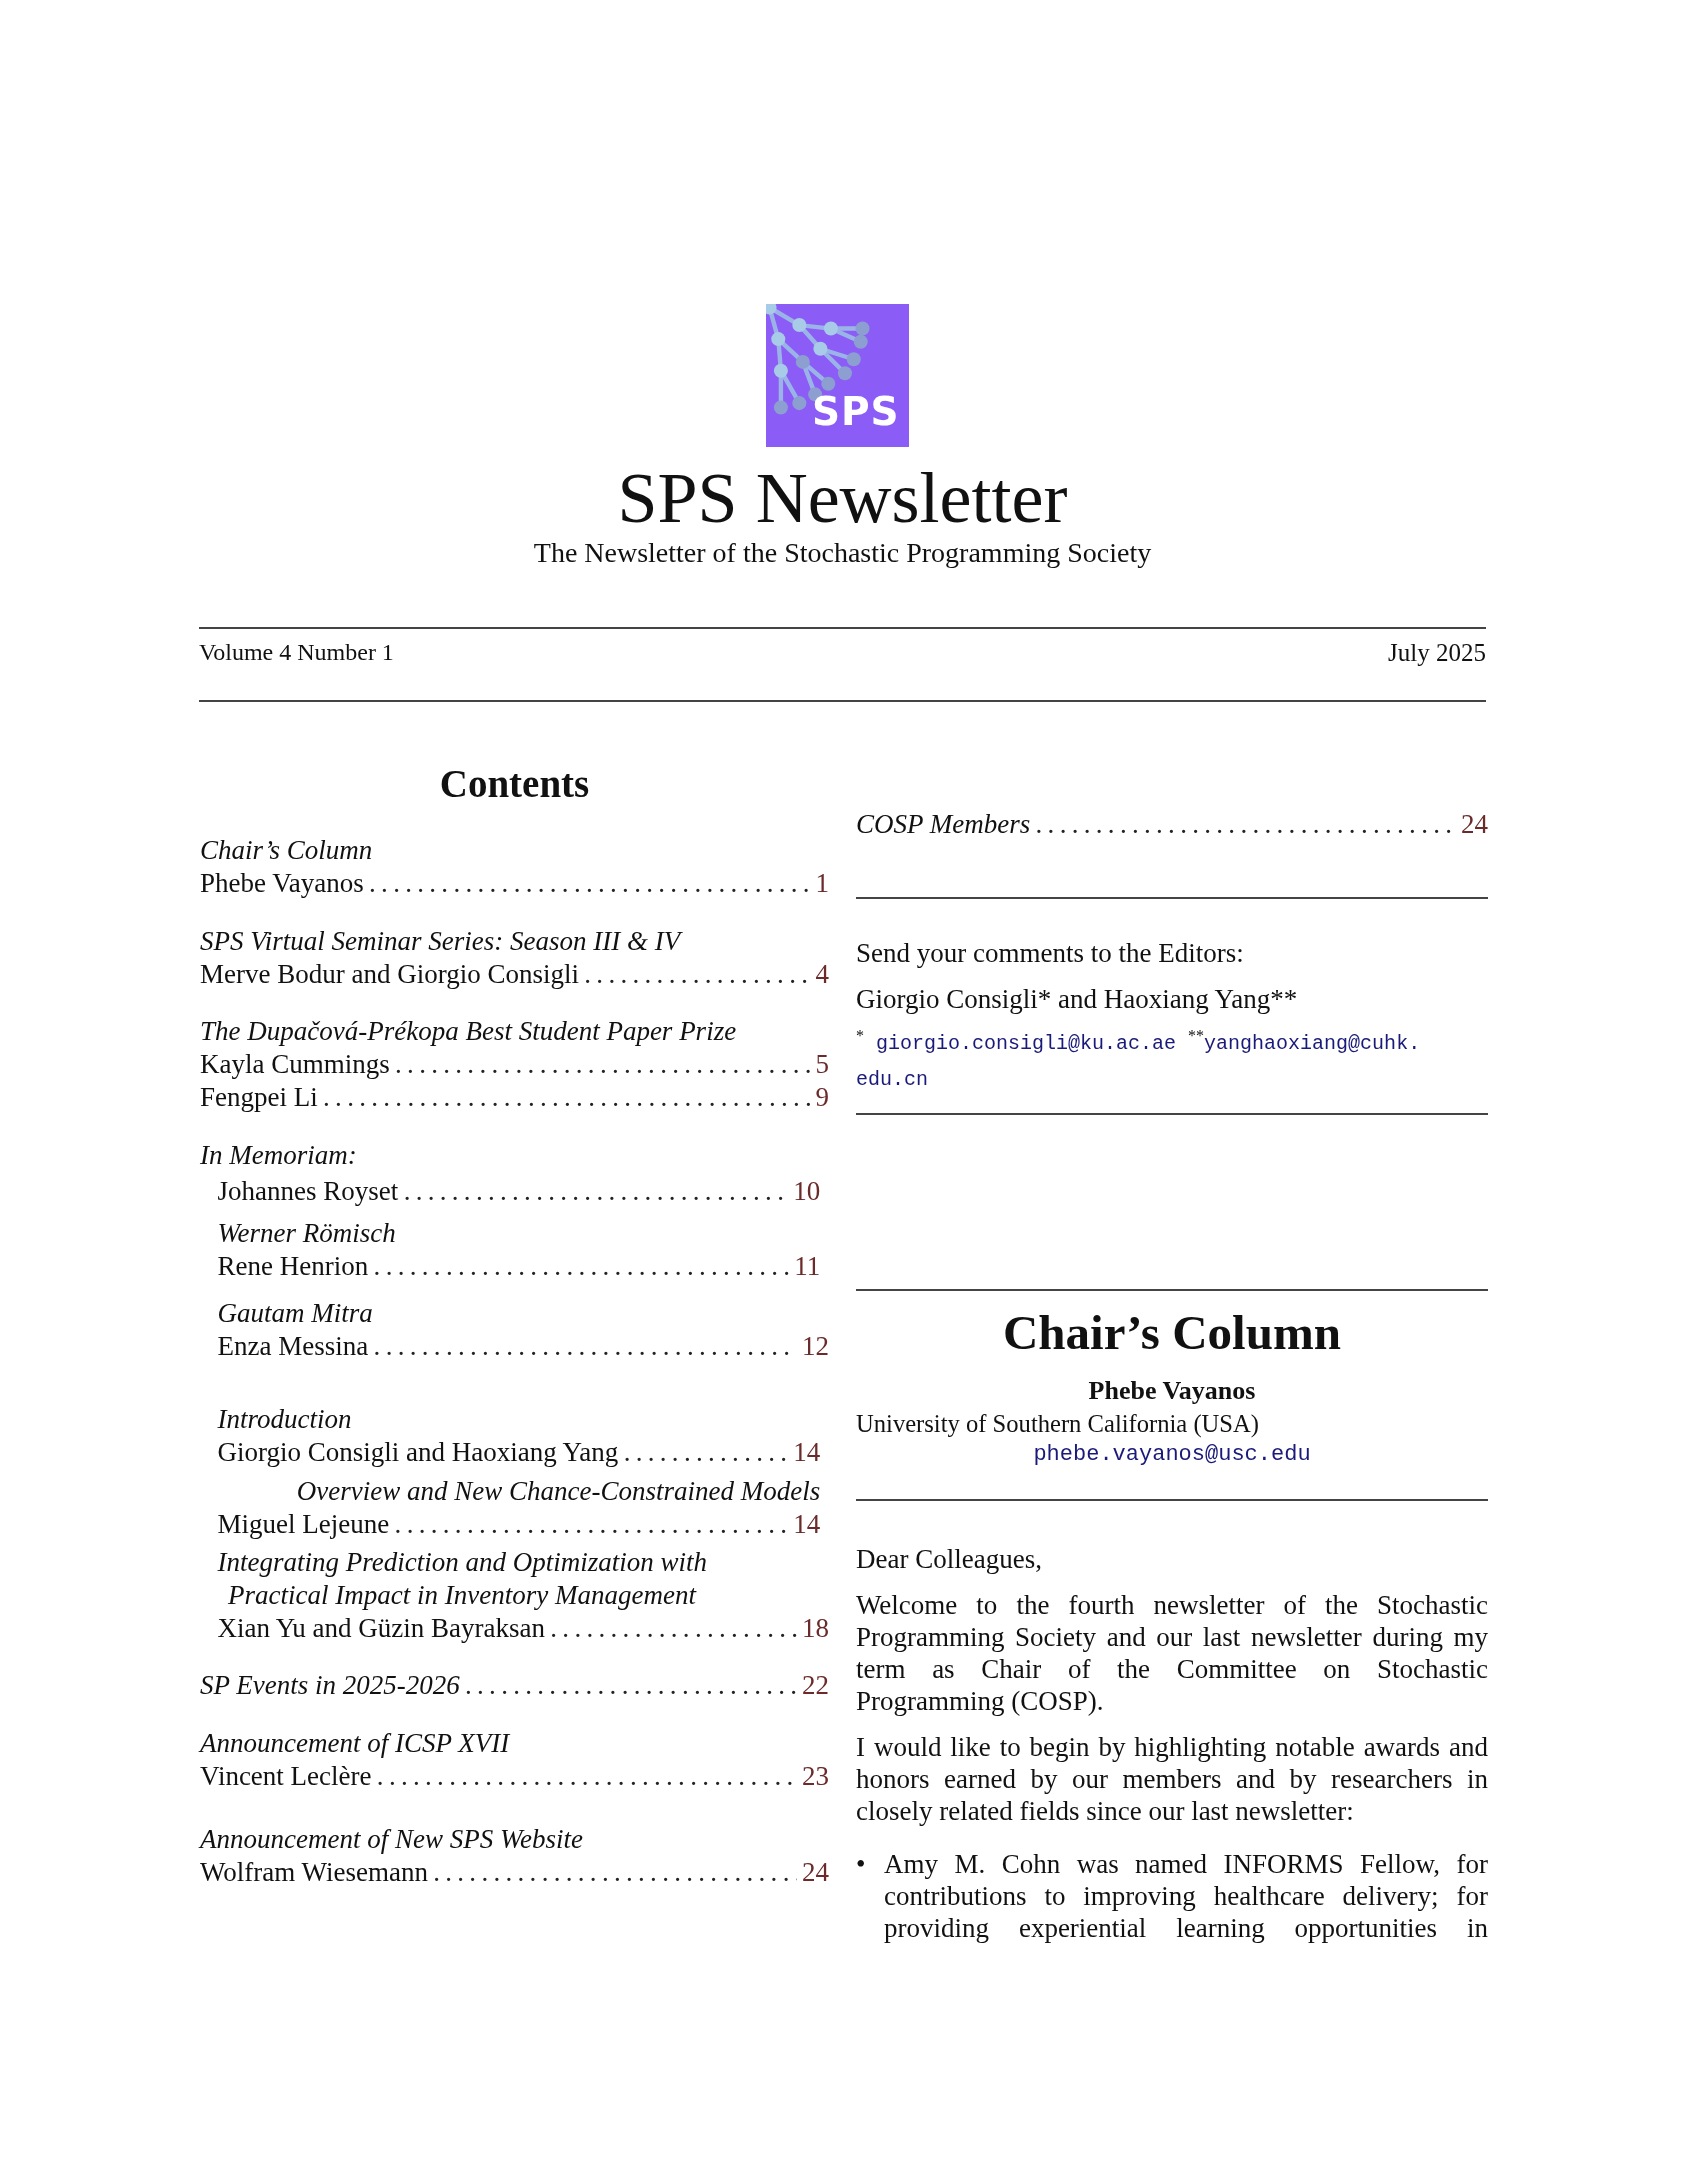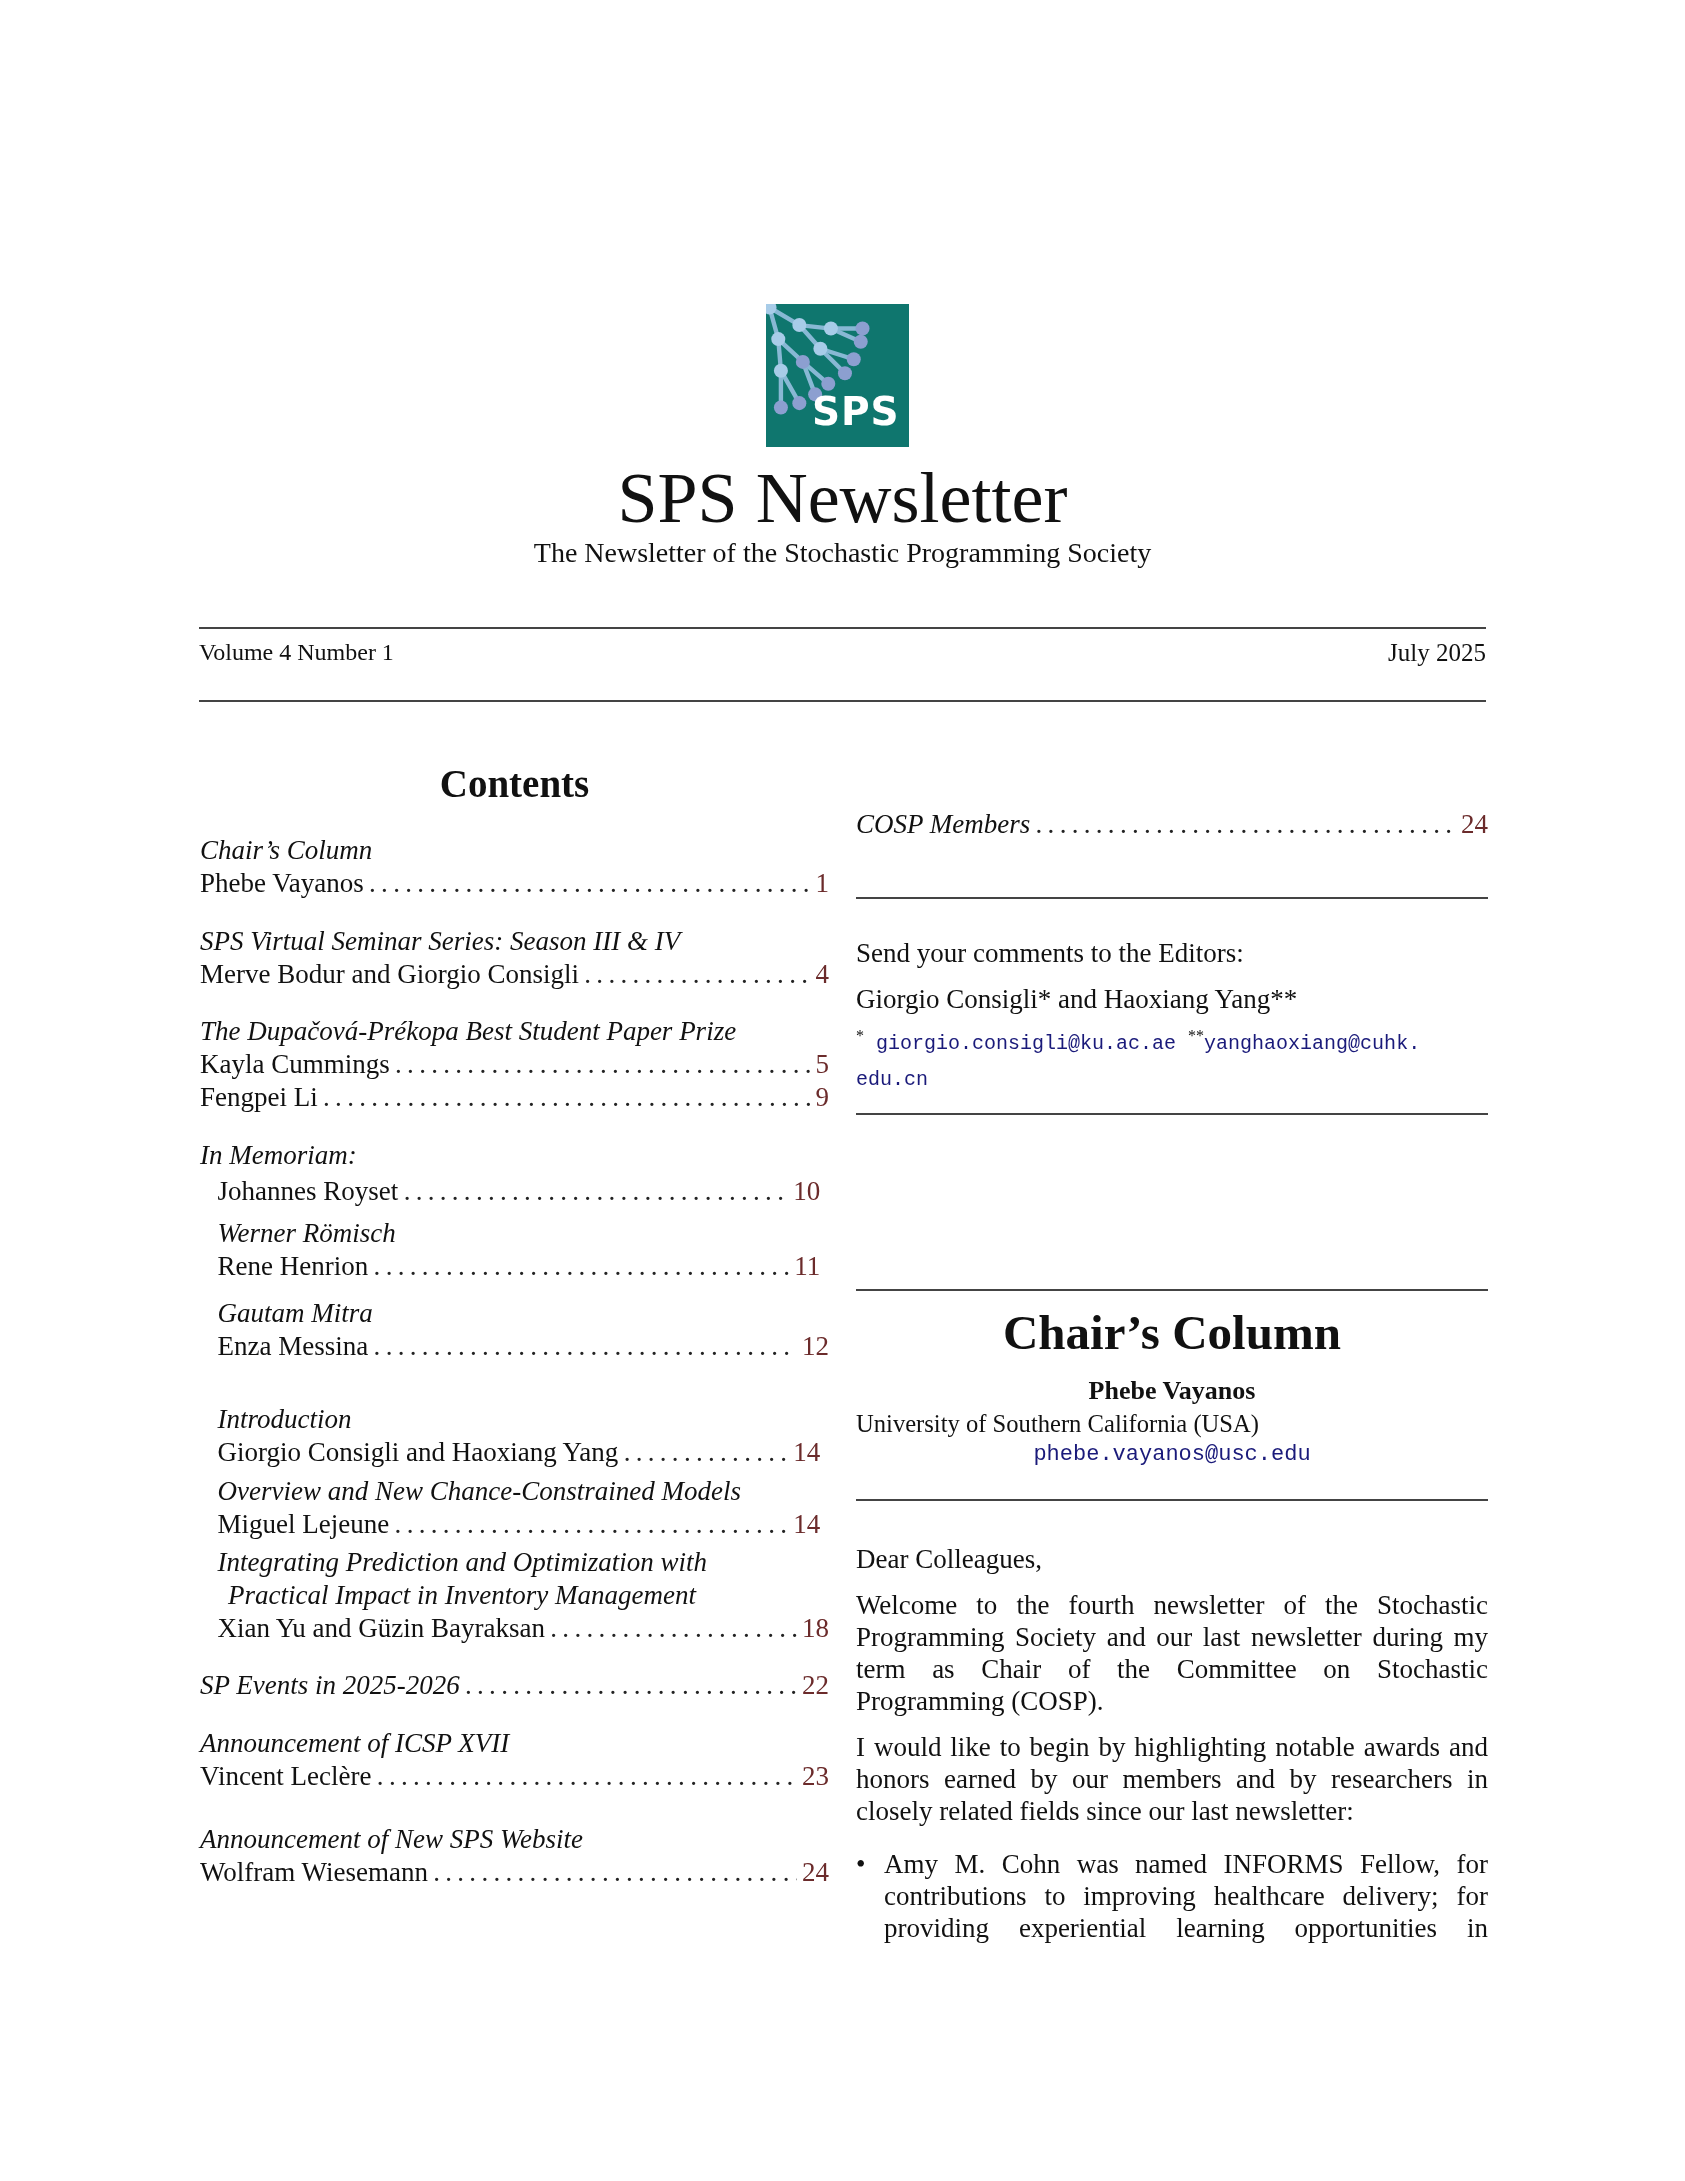--- a/index.html
+++ b/index.html
@@ -7,21 +7,21 @@
     width: 1685px; height: 2181px; position: relative; overflow: hidden;
     font-family: "DejaVu Serif", "Liberation Serif", serif;
     color: #111;
   }
   .serif { font-family: "Liberation Serif", "DejaVu Serif", serif; }
   .mono { font-family: "Liberation Mono", "DejaVu Sans Mono", monospace; }
 
   
   .logo {
     position: absolute; left: 766px; top: 304px; width: 143px; height: 143px;
-    background: #0f766e;
+    background: #8b5cf6;
   }
   .logo svg { position: absolute; left: 0; top: 0; }
   .logo-text {
     position: absolute; left: 46px; top: 88px;
     font-family: "DejaVu Sans", "Liberation Sans", sans-serif;
     font-weight: bold; font-size: 39px; color: #fff; letter-spacing: 0.9px;
     line-height: 1;
   }
 
   
@@ -199,21 +199,21 @@
     </div>
   </div>
 
   <div class="ind" style="padding-right:8.8px;margin-top:40px;">
     <div class="it">Introduction</div>
     <div class="entry">
       <span class="lbl">Giorgio Consigli and Haoxiang Yang</span>
       <span class="dots">........................................................................</span>
       <span class="pg">14</span>
     </div>
-    <div class="it" style="margin-top:5.3px;">Overview and New Chance-Constrained Models</div>
+    <div class="it" style="margin-top:5.3px;text-align:right;">Overview and New Chance-Constrained Models</div>
     <div class="entry">
       <span class="lbl">Miguel Lejeune</span>
       <span class="dots">........................................................................</span>
       <span class="pg">14</span>
     </div>
     <div class="it" style="margin-top:5.3px;">Integrating Prediction and Optimization with</div>
     <div class="it" style="padding-left:10.5px;">Practical Impact in Inventory Management</div>
   </div>
   <div class="ind">
     <div class="entry">

